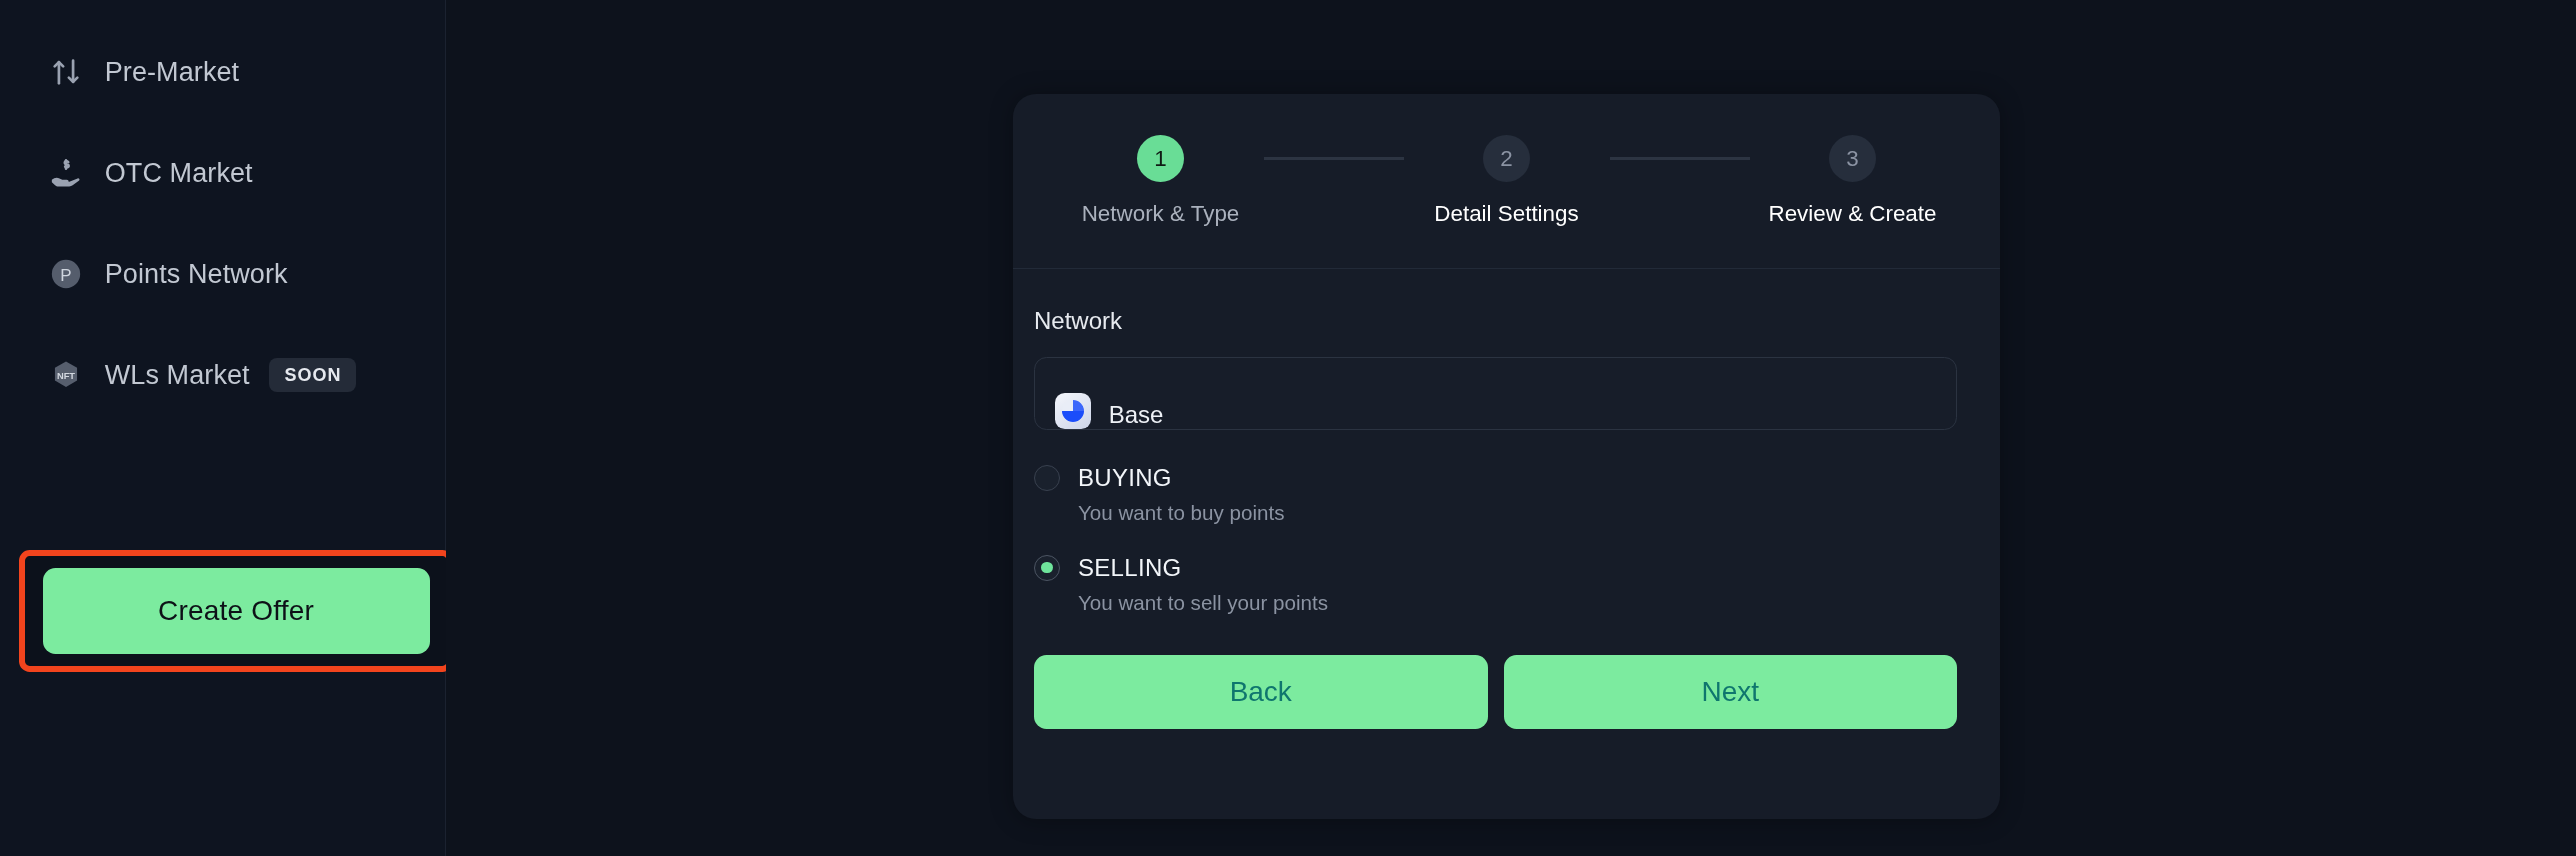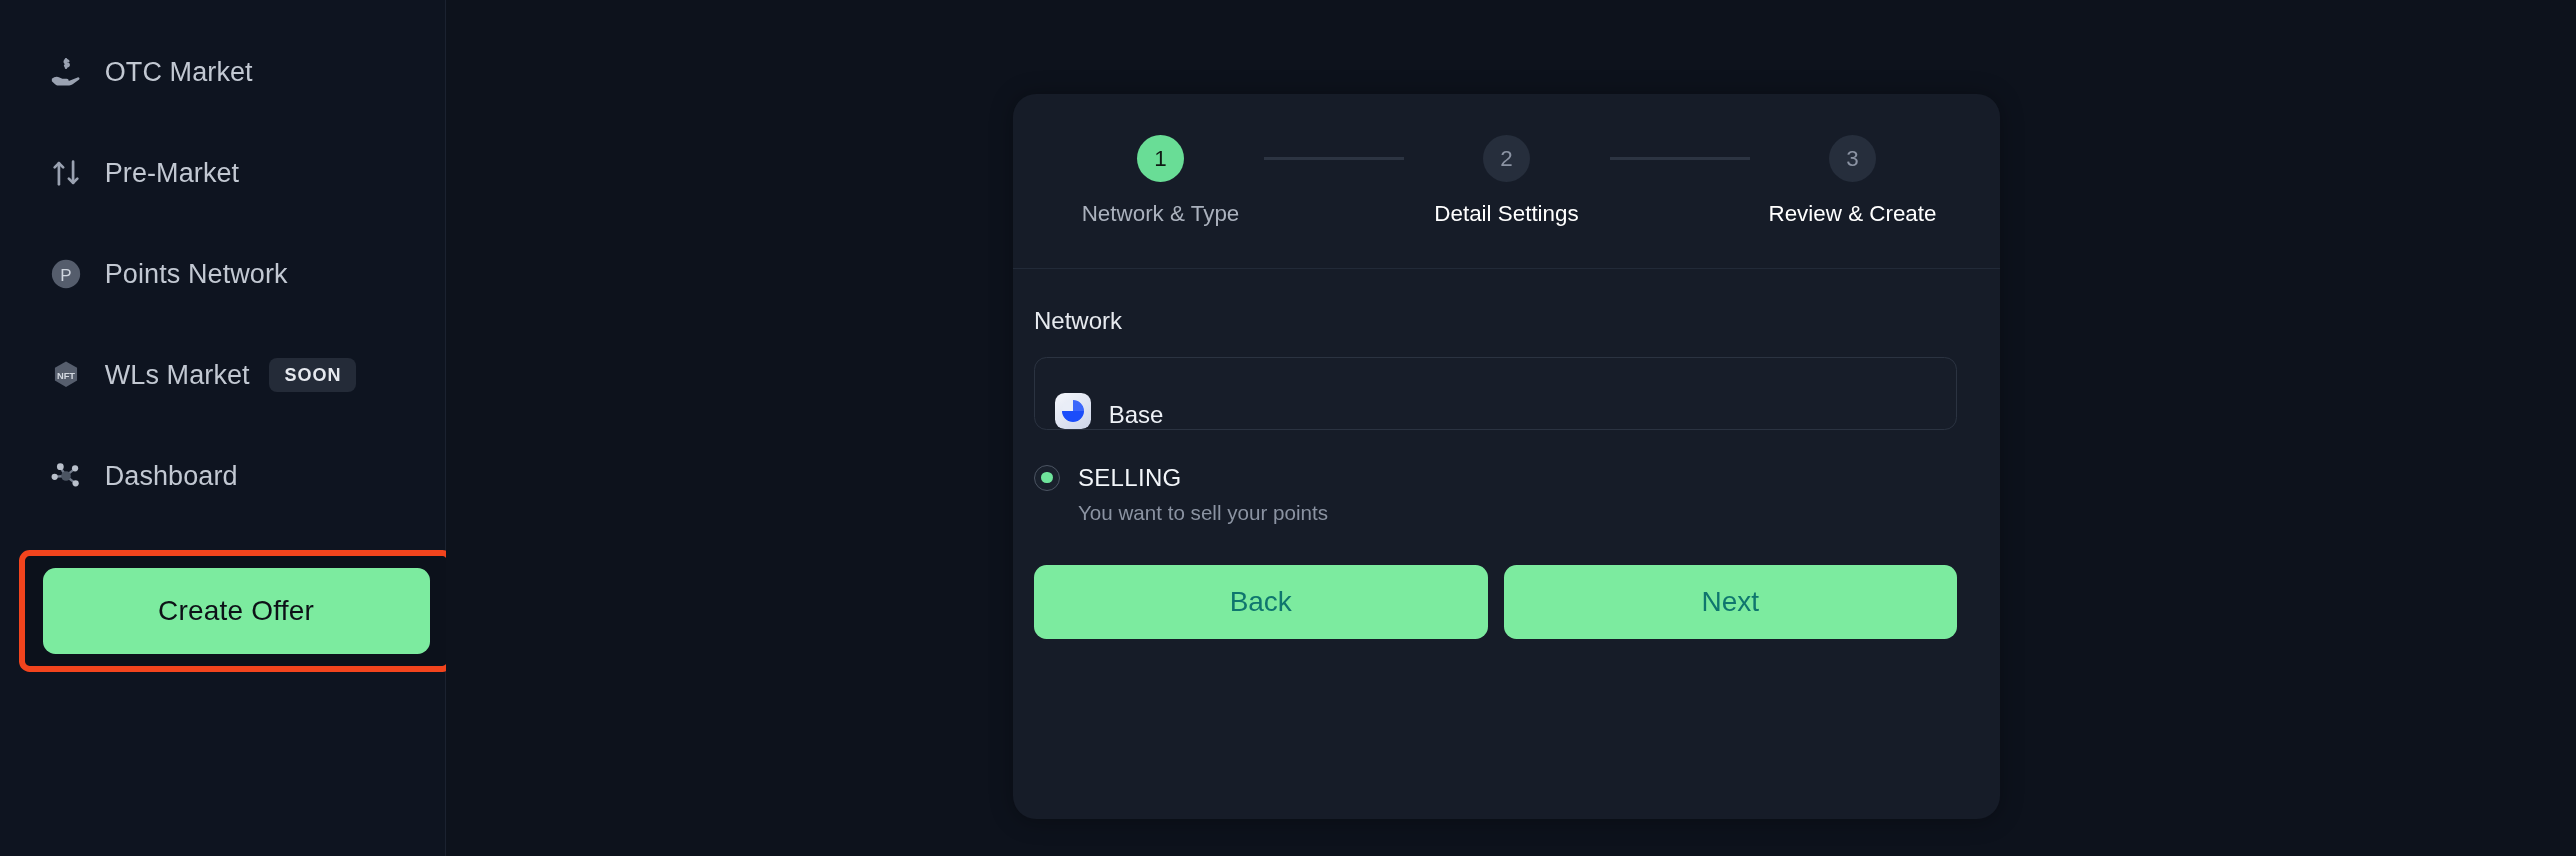--- a/index.html
+++ b/index.html
@@ -279,40 +279,40 @@
 </style>
 </head>
 <body>
 
 <div class="app">
 
   <aside class="sidebar">
 
     <div class="nav-item">
       <span class="nav-icon">
+        <svg width="34" height="34" viewBox="0 0 24 24" fill="none" stroke="#9aa2b1" stroke-width="1.9" stroke-linecap="round" stroke-linejoin="round">
+          <path d="M7 20V5"></path>
+            <path d="M4 8l3-3 3 3"></path>
+          <path d="M17 4v15"></path>
+            <path d="M20 16l-3 3-3-3"></path>
+        </svg>
+      </span>
+      <span class="nav-label">Pre-Market</span>
+    </div>
+
+    <div class="nav-item">
+      <span class="nav-icon">
         <svg width="34" height="34" viewBox="0 0 24 24" fill="none" stroke="#9aa2b1" stroke-width="1.8" stroke-linecap="round" stroke-linejoin="round">
           <path d="M12 3v6"></path>
             <path d="M13.6 4.3c-.5-.5-1.3-.7-1.9-.4-.7.3-.8 1.2-.2 1.6.5.4 1.5.4 2 .8.6.4.5 1.3-.2 1.6-.6.3-1.4.1-1.9-.4"></path>
           <path d="M2 17.5c1.5-1.6 3.2-2 4.8-1.2l2.2 1.1h3.2c.8 0 1.4.7 1.2 1.4" fill="#9aa2b1" stroke="none"></path>
           <path d="M2 16.8c1.8-1.7 3.7-1.9 5.4-1l2 1h3.1c1 0 1.6.8 1.4 1.6l6.3-2.6c.9-.4 1.8.7 1.1 1.5l-4.6 3.4c-.7.5-1.5.8-2.4.8H6.6c-.9 0-1.7-.3-2.3-.9L2 18.6z" fill="#9aa2b1" stroke="none"></path>
         </svg>
       </span>
       <span class="nav-label">OTC Market</span>
-    </div>
-
-    <div class="nav-item">
-      <span class="nav-icon">
-        <svg width="34" height="34" viewBox="0 0 24 24" fill="none" stroke="#9aa2b1" stroke-width="1.9" stroke-linecap="round" stroke-linejoin="round">
-          <path d="M7 20V5"></path>
-            <path d="M4 8l3-3 3 3"></path>
-          <path d="M17 4v15"></path>
-            <path d="M20 16l-3 3-3-3"></path>
-        </svg>
-      </span>
-      <span class="nav-label">Pre-Market</span>
     </div>
 
     <div class="nav-item">
       <span class="nav-icon">
         <svg width="34" height="34" viewBox="0 0 24 24">
           <circle cx="12" cy="12" r="10" fill="#555d6c"></circle>
           <text x="12" y="16.6" text-anchor="middle" font-family="Liberation Sans, sans-serif" font-size="12" fill="#cfd5de">P</text>
         </svg>
       </span>
       <span class="nav-label">Points Network</span>
@@ -322,39 +322,20 @@
       <span class="nav-icon">
         <svg width="32" height="32" viewBox="0 0 24 24">
           <path d="M12 1.8l8.3 4.8v9.6L12 21l-8.3-4.8V6.6z" fill="#565e6d"></path>
           <text x="12" y="15.2" text-anchor="middle" font-family="Liberation Sans, sans-serif" font-weight="bold" font-size="7" fill="#d3d8e0">NFT</text>
         </svg>
       </span>
       <span class="nav-label">WLs Market</span>
       <span class="badge-soon">SOON</span>
     </div>
 
-    <div class="nav-item">
-      <span class="nav-icon">
-        <svg width="34" height="34" viewBox="0 0 24 24">
-          <g stroke="#6b7policy"></g>
-          <g stroke="#717a8a" stroke-width="1.6">
-            <line x1="12" y1="12" x2="8" y2="6"></line>
-              <line x1="12" y1="12" x2="18" y2="7"></line>
-            <line x1="12" y1="12" x2="4.5" y2="12.5"></line>
-              <line x1="12" y1="12" x2="18.5" y2="17"></line>
-          </g>
-          <circle cx="12" cy="12" r="3.4" fill="#4b5462"></circle>
-          <circle cx="8" cy="5.4" r="2.4" fill="#b9c0cb"></circle>
-          <circle cx="18.4" cy="6.6" r="2.2" fill="#b9c0cb"></circle>
-          <circle cx="4" cy="12.6" r="2.2" fill="#b9c0cb"></circle>
-          <circle cx="18.8" cy="17.2" r="2.2" fill="#b9c0cb"></circle>
-        </svg>
-      </span>
-      <span class="nav-label">Dashboard</span>
-    </div>
 
     <div class="create-wrap">
       <button class="create-btn">Create Offer</button>
     </div>
   </aside>
 
   <main class="main">
     <section class="card">
 
       <div class="stepper">
@@ -393,20 +374,29 @@
                 <path d="M4 17 A13 13 0 0 0 30 17 Z" fill="#1b4dfa"></path>
                 <path d="M17 4 A13 13 0 0 1 30 17 L17 17 Z" fill="#3c67fb"></path>
               </g>
             </svg>
           </span>
           <span class="net-name">Base</span>
         </div>
 
         <div class="options">
 
+          <div class="option">
+            <div class="option-head">
+              <span class="radio">
+                  <span class="dot"></span>
+                </span>
+              <span class="option-title">BUYING</span>
+            </div>
+            <div class="option-desc">You want to buy points</div>
+          </div>
 
           <div class="option selected">
             <div class="option-head">
               <span class="radio">
                   <span class="dot"></span>
                 </span>
               <span class="option-title">SELLING</span>
             </div>
             <div class="option-desc">You want to sell your points</div>
           </div>

